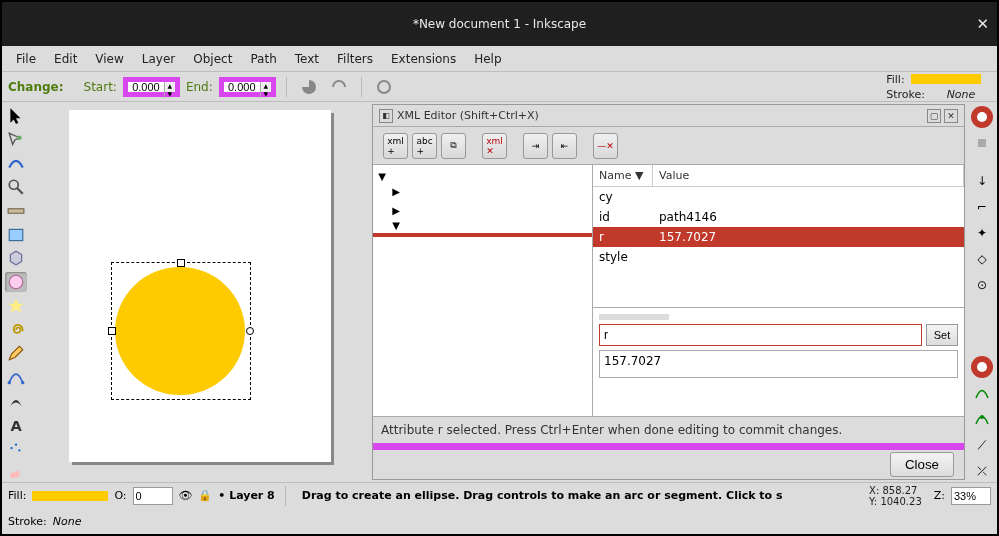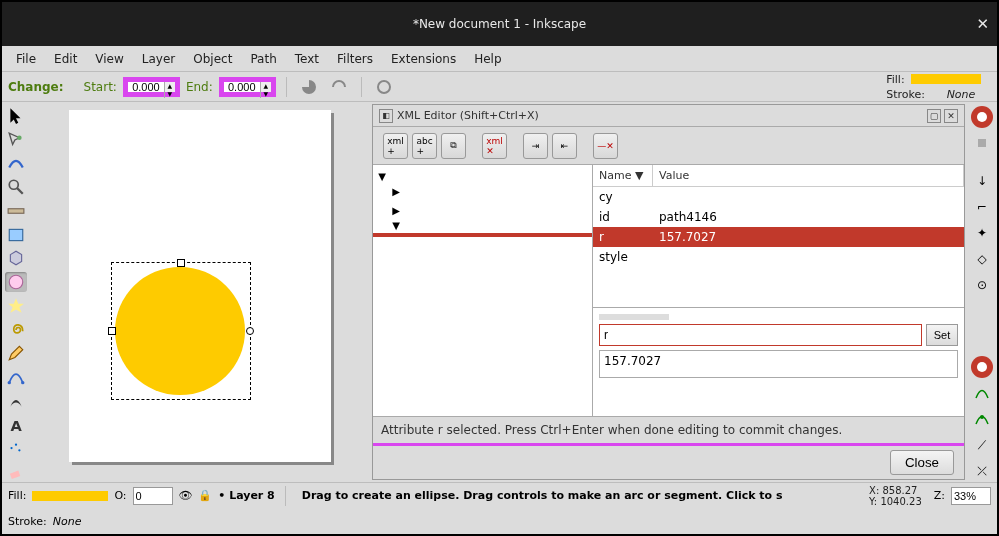--- a/index.html
+++ b/index.html
@@ -57,21 +57,21 @@
 .attr-row { display: flex; font-size: 12px; cursor: pointer; }
 .attr-row div:first-child { width: 60px; padding: 3px 6px; }
 .attr-row div:last-child { flex: 1; padding: 3px 6px; white-space: nowrap; overflow: hidden; text-overflow: ellipsis; }
 .attr-row.sel { background: #c1392b; color: #fff; }
 .attr-edit { border-top: 1px solid #aaa; padding: 6px; display: flex; flex-direction: column; gap: 4px; }
 .attr-edit .inrow { display: flex; gap: 4px; }
 .attr-edit input.name { flex: 1; border: 1px solid #c1392b; padding: 3px 4px; font-size: 12px; height: 22px; }
 .attr-edit button { width: 32px; border: 1px solid #999; background: linear-gradient(#f4f4f4,#dcdcdc); cursor: pointer; font-size: 11px; }
 .attr-edit textarea { width: 100%; height: 28px; border: 1px solid #aaa; padding: 3px 4px; font-size: 12px; resize: none; font-family: inherit; }
 .xml-status { padding: 6px 8px; font-size: 12px; color: #333; border-top: 1px solid #aaa; }
-.xml-bottom { height: 36px; display: flex; align-items: center; justify-content: flex-end; padding: 0 10px; border-top: 3px solid #d946ef; background: #dcdcdc; }
+.xml-bottom { height: 36px; display: flex; align-items: center; justify-content: flex-end; padding: 0 10px; border-top: 7px solid #d946ef; background: #dcdcdc; }
 .xml-bottom button { padding: 4px 14px; border: 1px solid #999; background: linear-gradient(#f4f4f4,#dcdcdc); cursor: pointer; border-radius: 3px; }
 .right-col { width: 30px; display: flex; flex-direction: column; align-items: center; gap: 4px; padding-top: 4px; }
 .right-col .rbtn { width: 22px; height: 22px; border-radius: 11px; display: flex; align-items: center; justify-content: center; cursor: pointer; }
 .right-col .rbtn.active { background: #c1392b; }
 .statusbar { height: 52px; background: #dcdcdc; border-top: 1px solid #bdbdbd; display: flex; flex-direction: column; }
 .statusbar .sr { flex: 1; display: flex; align-items: center; gap: 6px; padding: 0 6px; font-size: 11px; }
 .sb-swatch { width: 76px; height: 10px; background: #fecb00; }
 .sb-input { width: 40px; border: 1px solid #999; padding: 2px; font-size: 11px; }
 .statusbar .info { flex: 1; white-space: nowrap; overflow: hidden; padding-left: 6px; font-weight: bold; }
 .coords { display: flex; flex-direction: column; font-size: 10px; padding: 0 6px; color: #222; }

